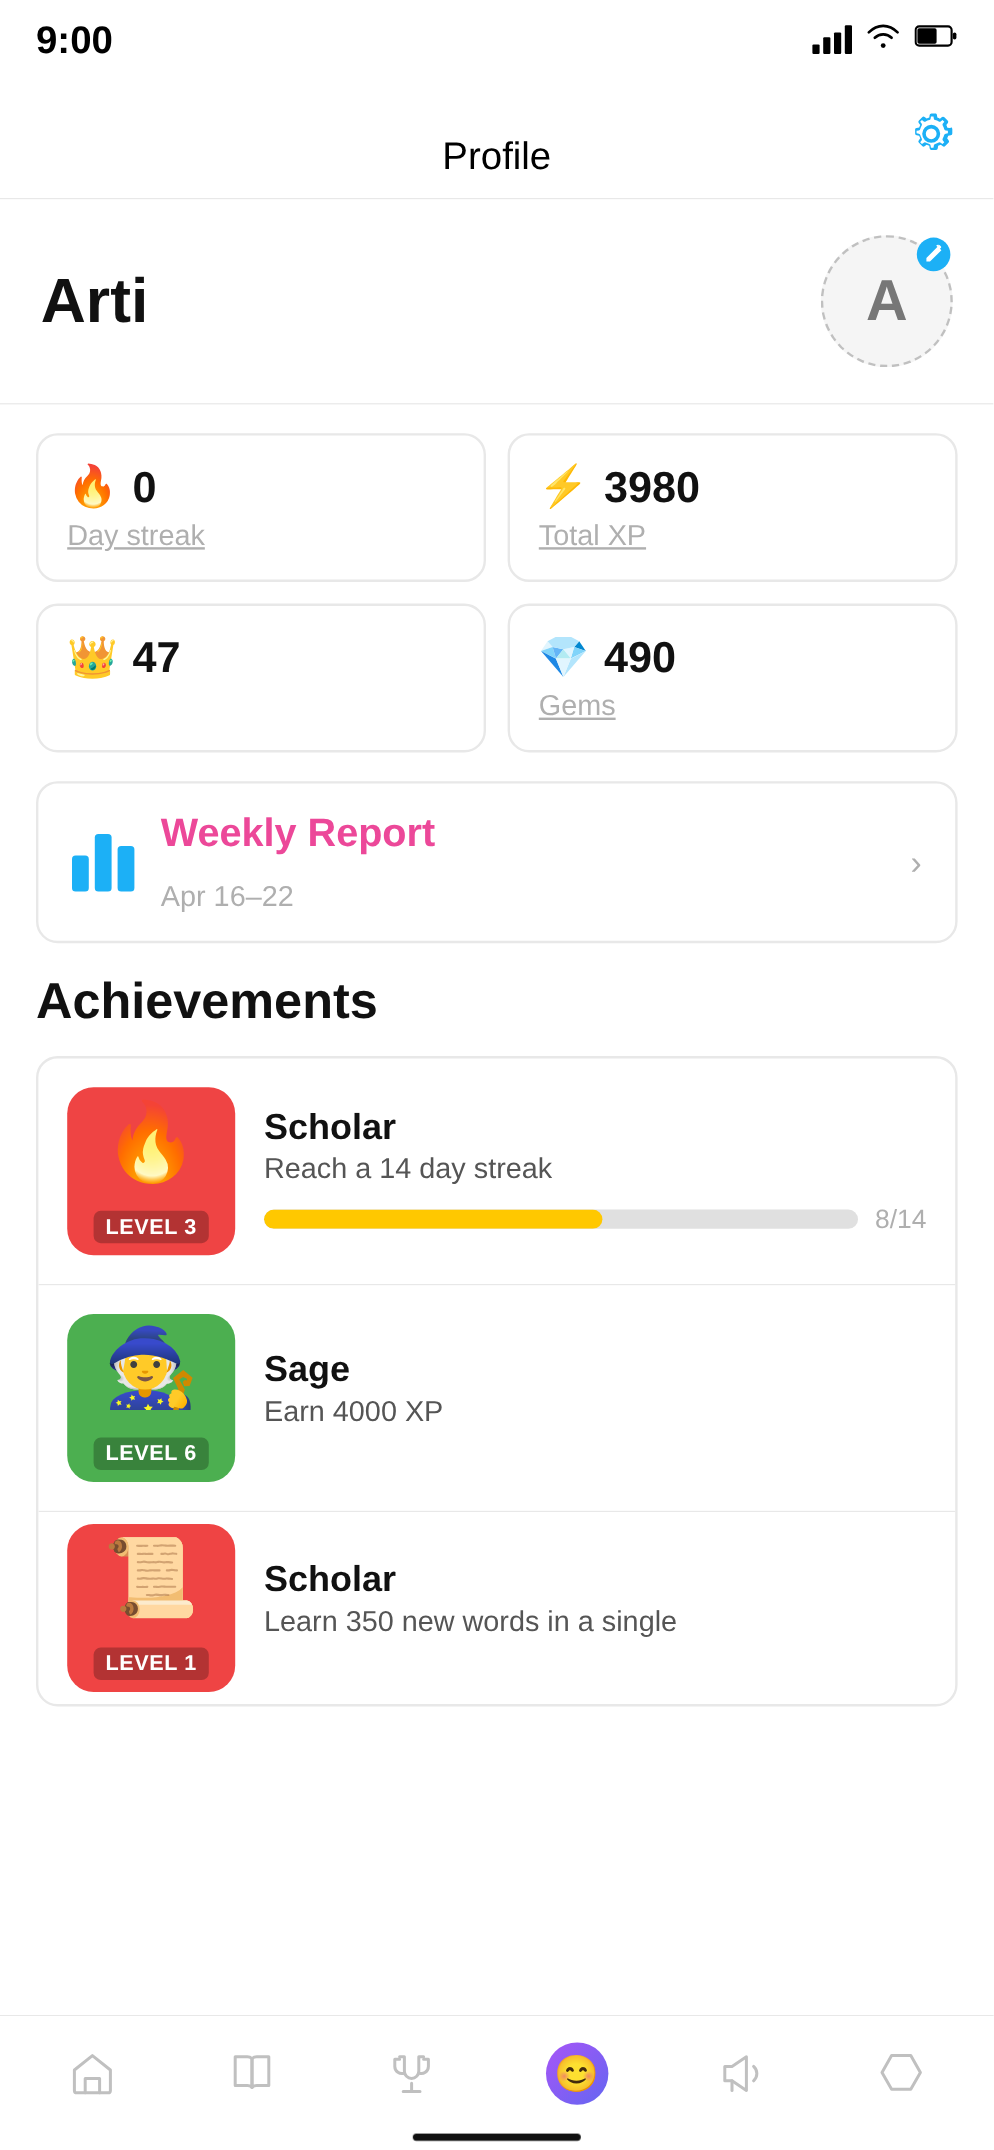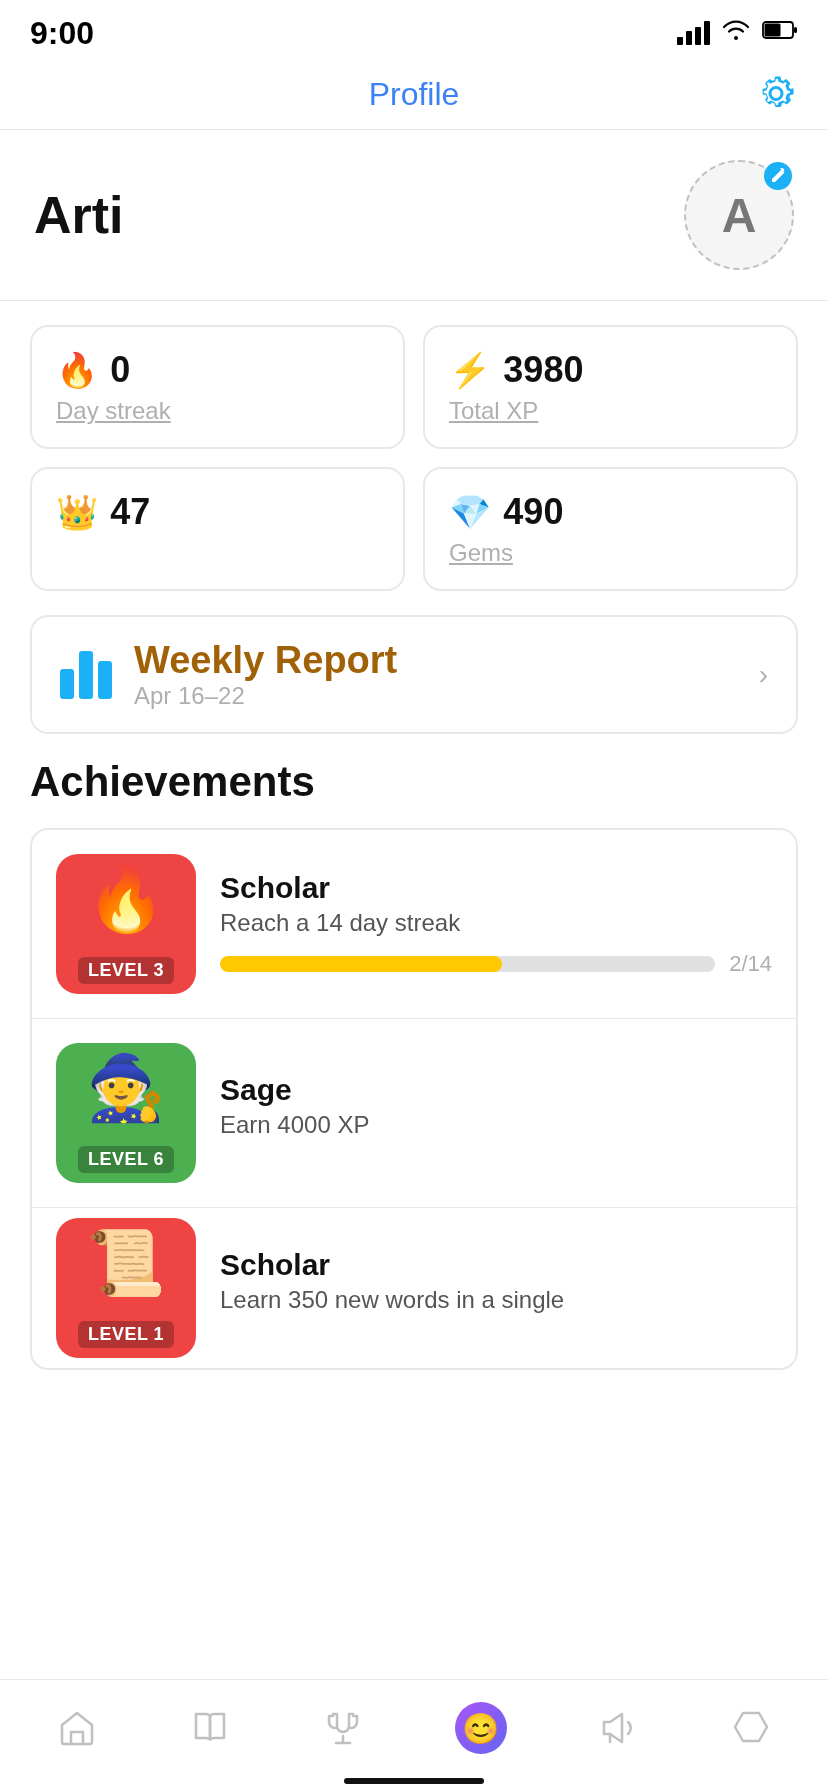--- a/index.html
+++ b/index.html
@@ -52,21 +52,22 @@
       display: flex;
       justify-content: center;
       align-items: center;
       padding: 16px 30px;
       position: relative;
       border-bottom: 1px solid #e8e8e8;
     }
     .header-title {
       font-size: 32px;
       font-weight: 500;
-      color: #3b82f6;
+      color: #000000;
+      margin-top: 36px;
     }
     .gear-btn {
       position: absolute;
       right: 30px;
       top: 50%;
       transform: translateY(-50%);
       background: none;
       border: none;
       cursor: pointer;
       color: #1cb0f6;
@@ -184,27 +185,28 @@
     }
     .bar-chart-icon .bar {
       background: #1cb0f6;
       border-radius: 3px;
       width: 14px;
     }
     .weekly-text {
       flex: 1;
     }
     .weekly-title {
-      font-size: 38px;
+      font-size: 33px;
       font-weight: 700;
-      color: #a16207;
+      color: #ec4899;
     }
     .weekly-date {
       font-size: 24px;
       color: #afafaf;
+      margin-top: 21px;
     }
     .chevron-right {
       color: #afafaf;
       font-size: 28px;
     }
 
     
     .achievements-section {
       padding: 0 30px;
     }
@@ -451,21 +453,21 @@
         <span class="badge-emoji">🔥</span>
         <span class="badge-level">LEVEL 3</span>
       </div>
       <div class="achievement-info">
         <div class="achievement-name">Scholar</div>
         <div class="achievement-desc">Reach a 14 day streak</div>
         <div class="progress-row">
           <div class="progress-bar-bg">
             <div class="progress-bar-fill" style="width:57%"></div>
           </div>
-          <span class="progress-text">2/14</span>
+          <span class="progress-text">8/14</span>
         </div>
       </div>
     </div>
 
     <div class="achievement-item">
       <div class="achievement-badge badge-green">
         <span class="badge-emoji">🧙</span>
         <span class="badge-level">LEVEL 6</span>
       </div>
       <div class="achievement-info">

